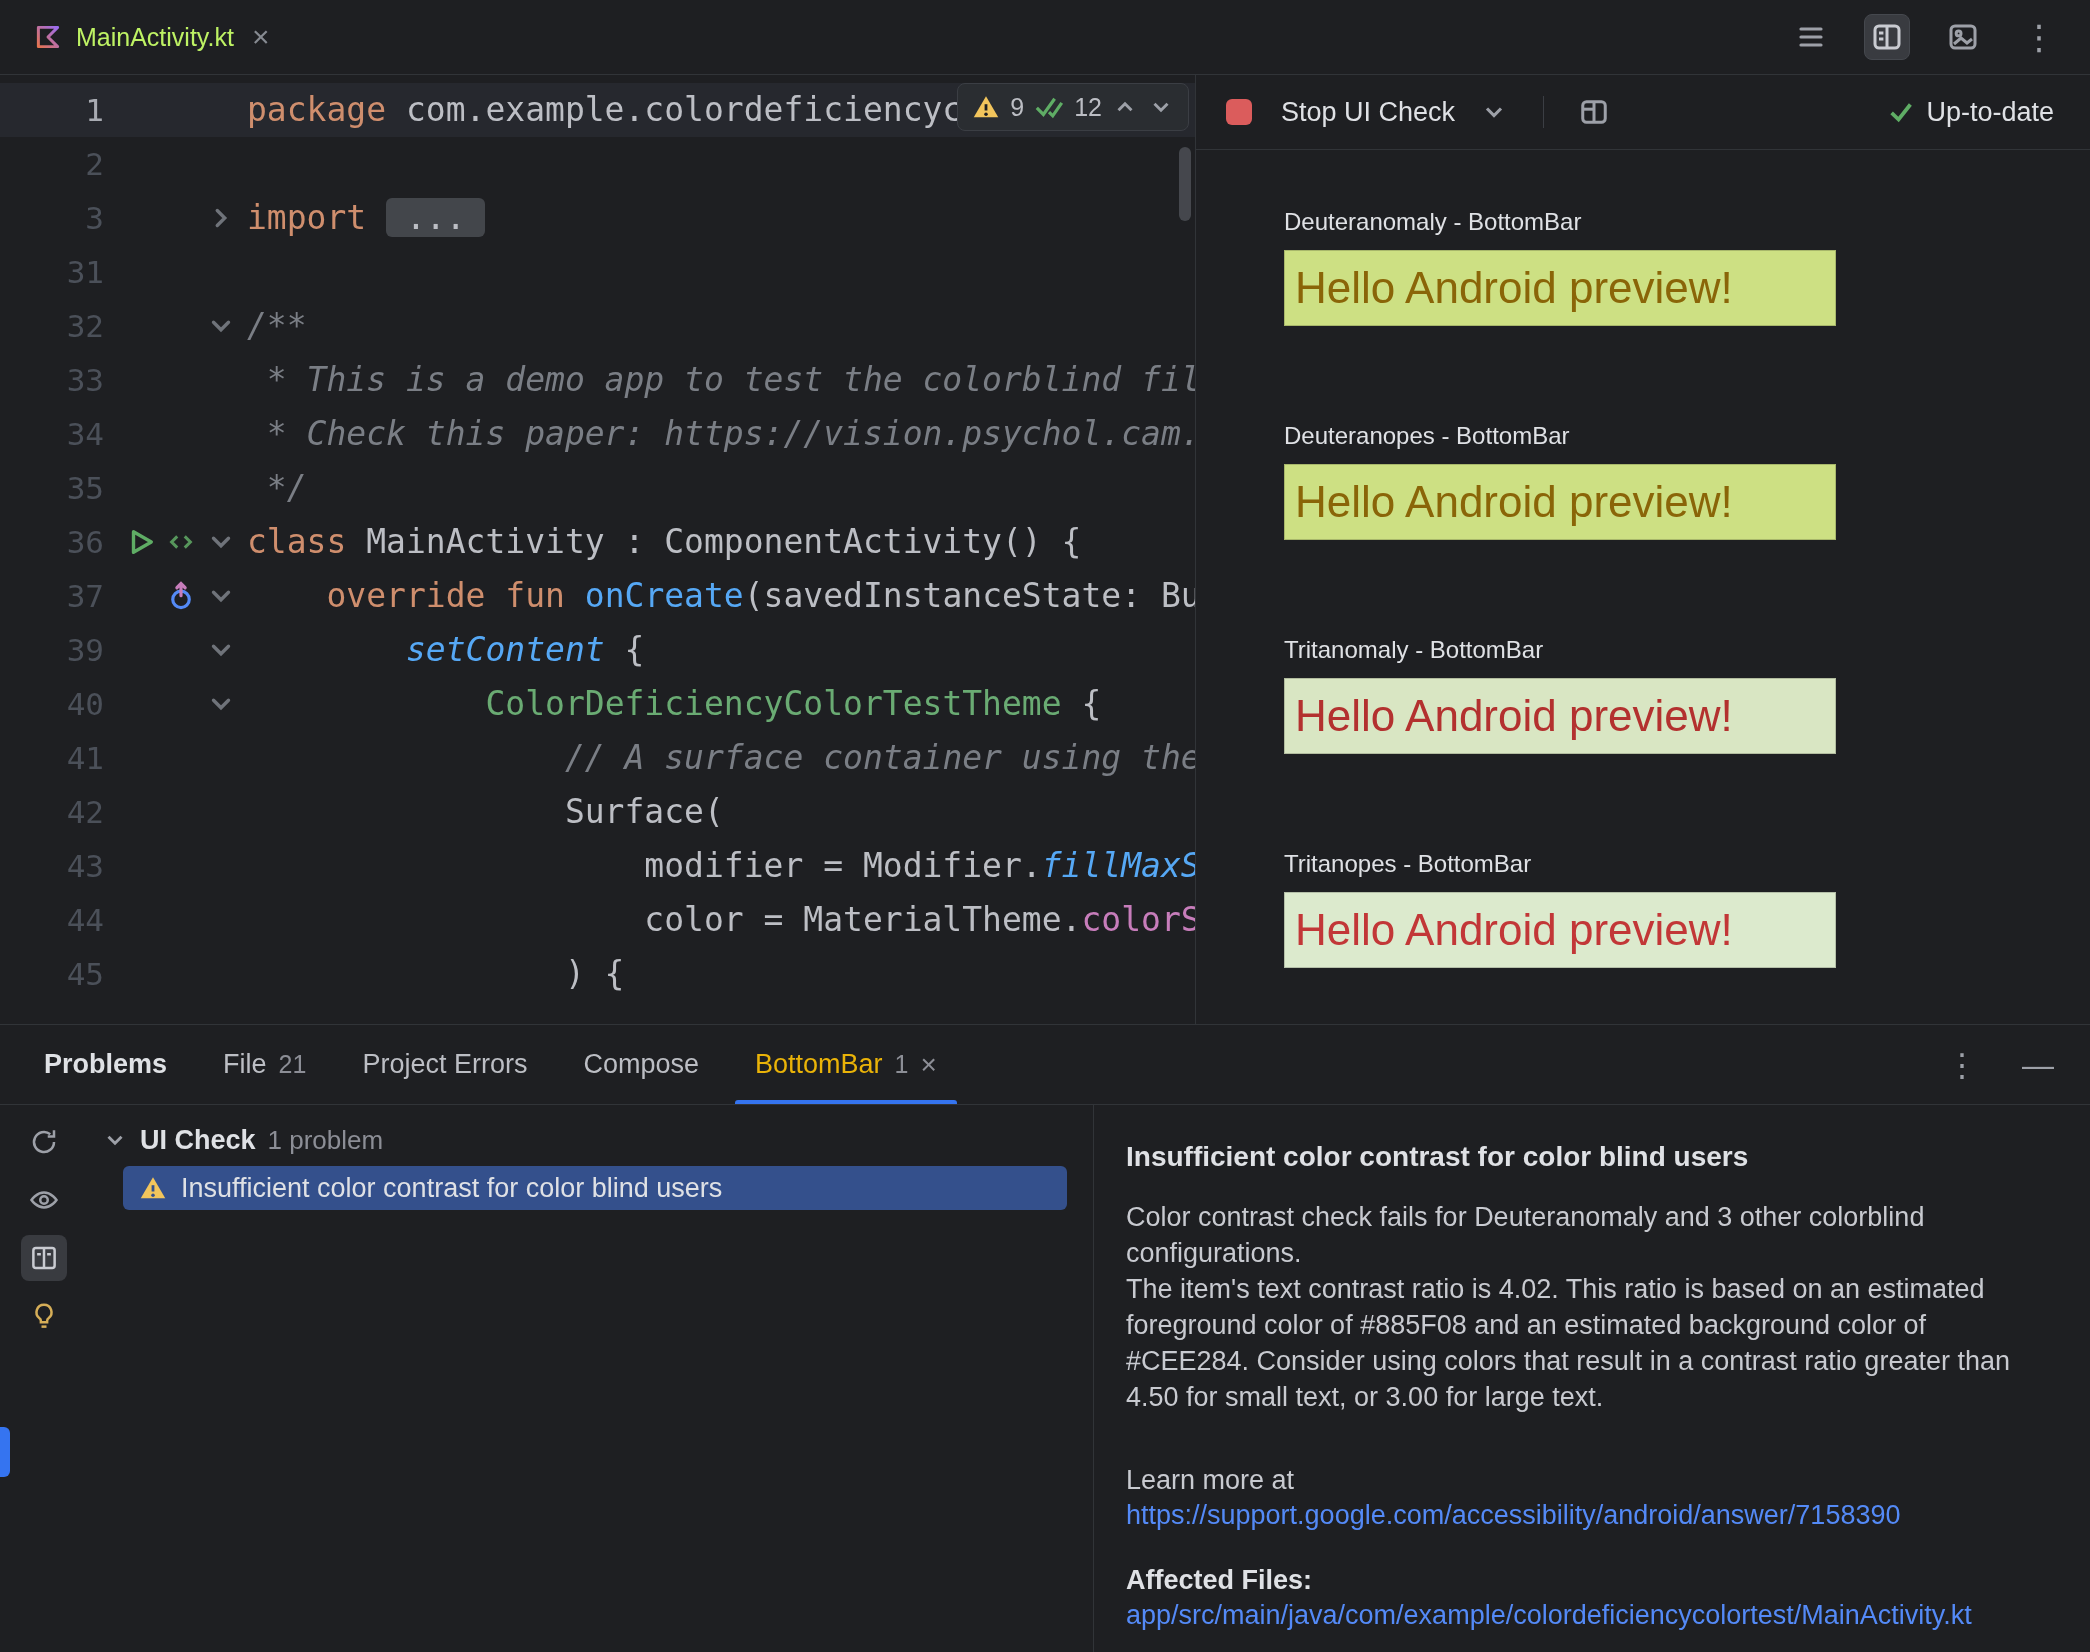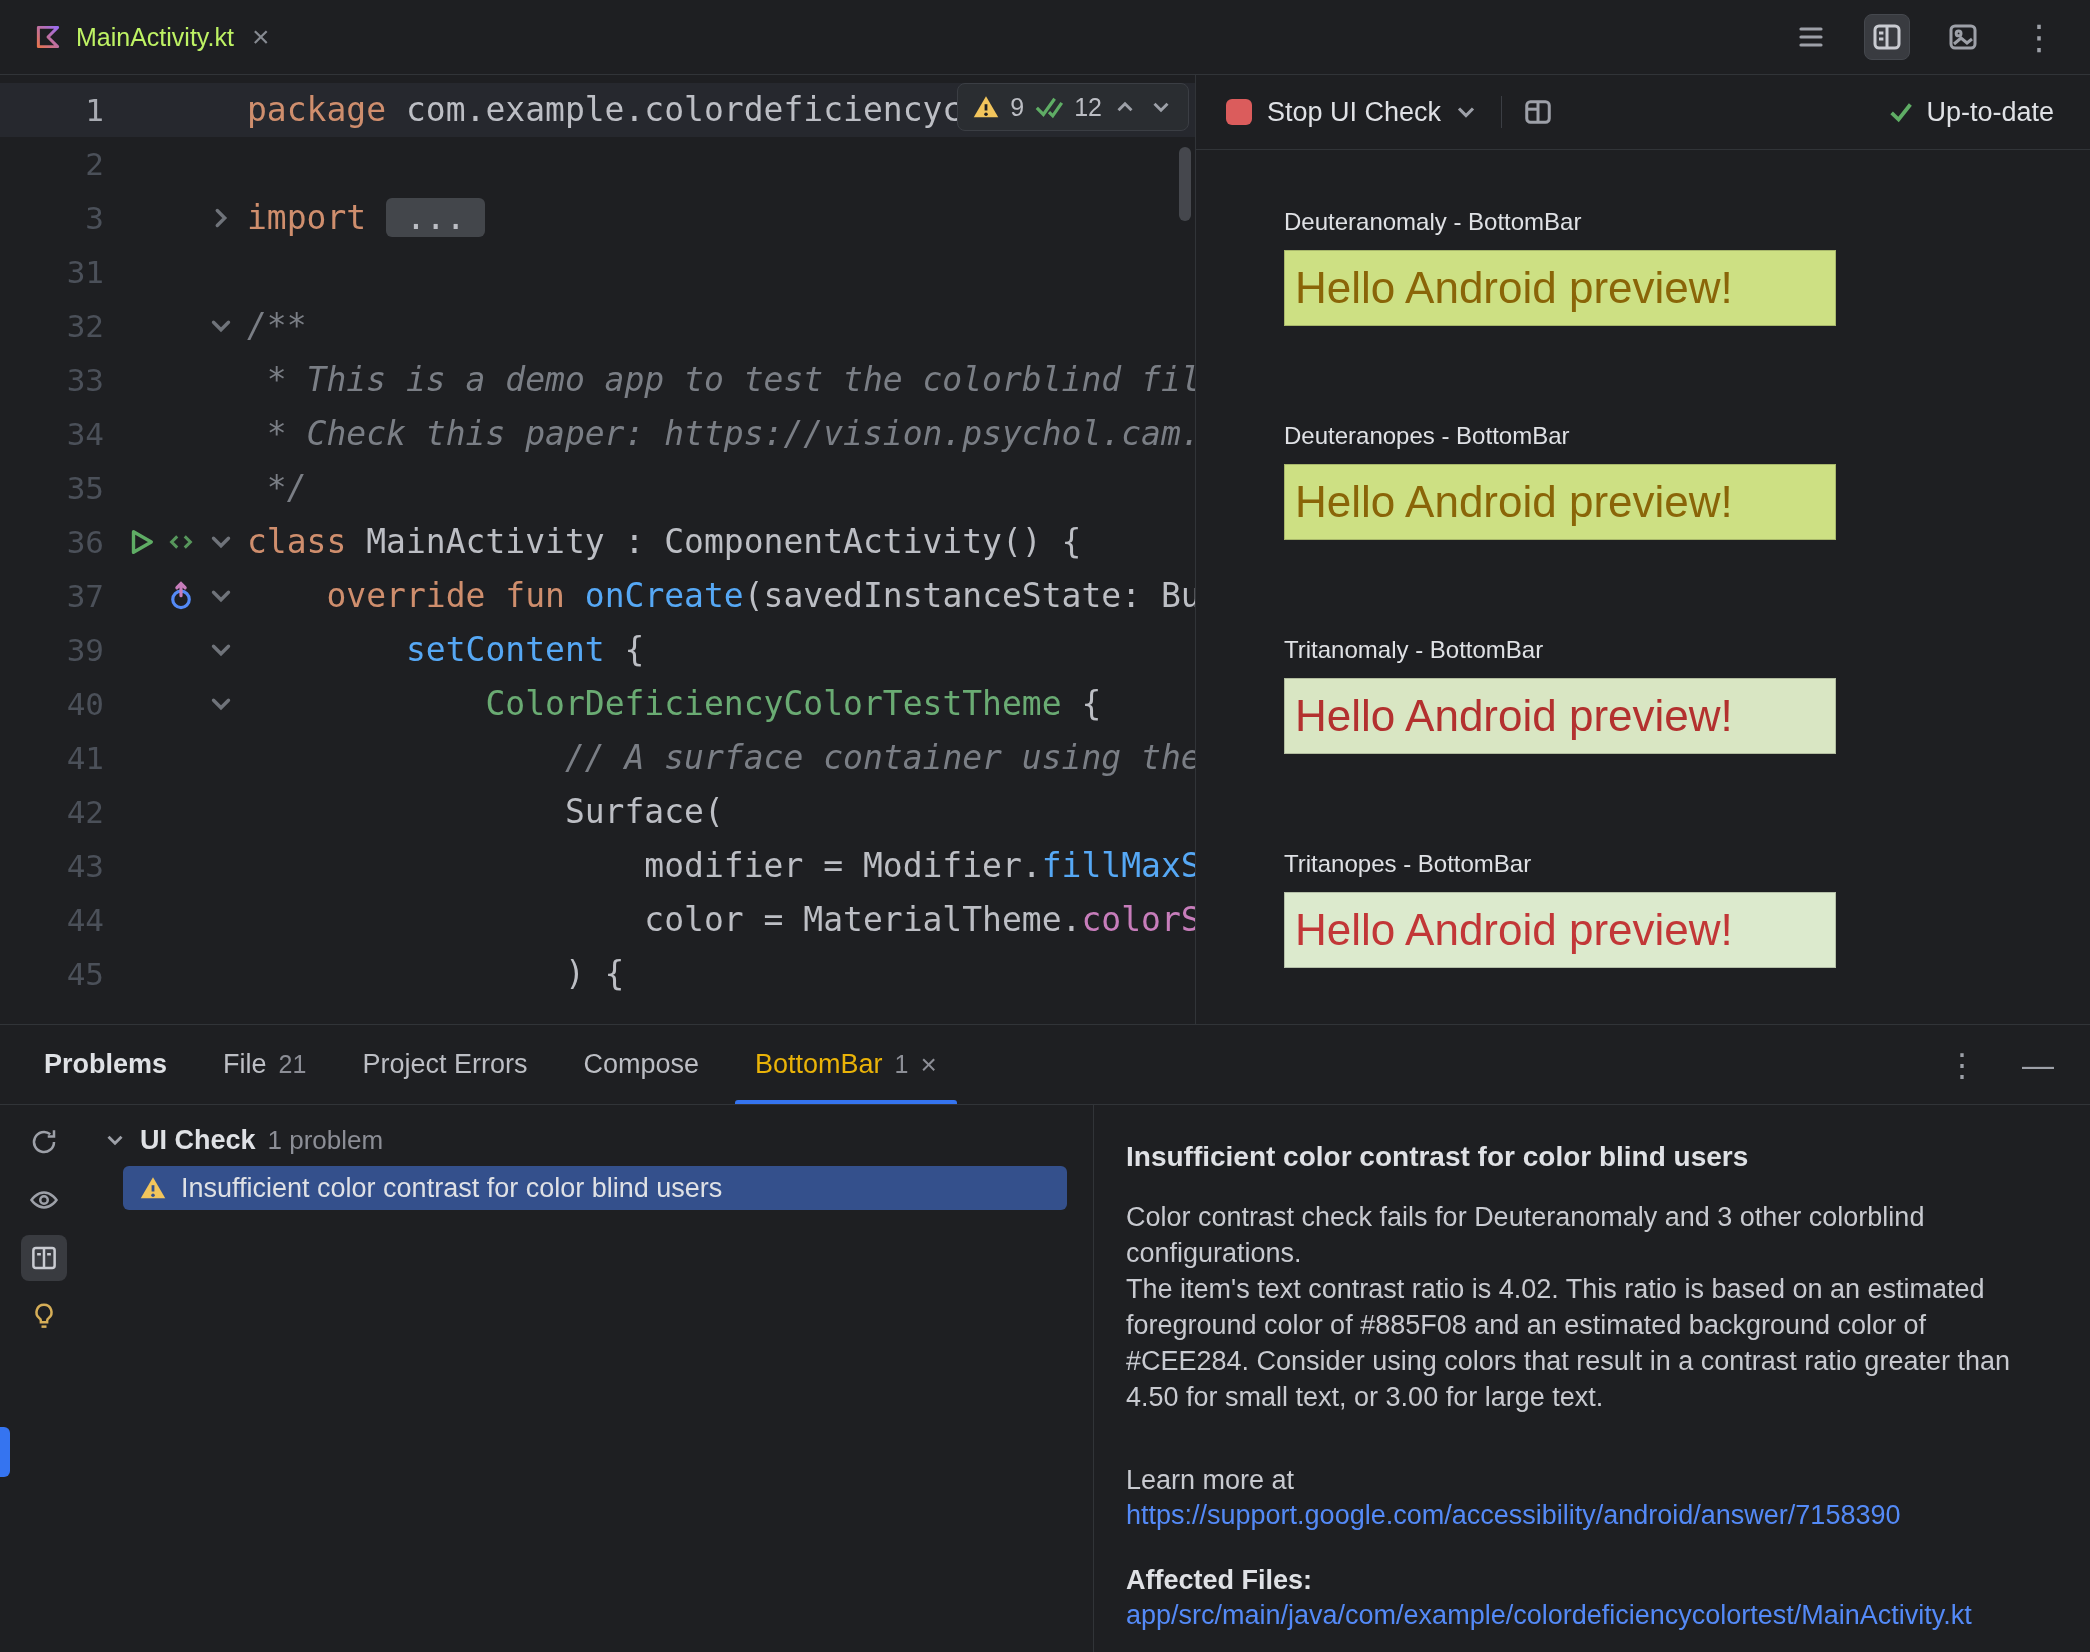--- a/index.html
+++ b/index.html
@@ -27,34 +27,34 @@
   .gutter{width:247px;flex:0 0 247px;display:flex;align-items:center;}
   .lnum{width:104px;text-align:right;color:#4b5059;font-size:31px;}
   .code-line.current .lnum{color:#a8abb2;}
   .gicons{flex:1;display:flex;align-items:center;justify-content:flex-end;gap:4px;padding-right:8px;}
   .gicon{display:flex;align-items:center;justify-content:center;width:36px;height:36px;}
   .ltext{flex:1;overflow:hidden;}
   .tk-kw{color:#cf8e6d;}
   .tk-txt{color:#bcbec4;}
   .tk-cmt{color:#7a7e85;font-style:italic;}
   .tk-fn{color:#56a8f5;}
-  .tk-fni{color:#56a8f5;}
+  .tk-fni{color:#56a8f5;font-style:italic;}
   .tk-grn{color:#6aab73;}
   .tk-prop{color:#c77dbb;}
   .tk-fold{background:#43464b;border-radius:6px;color:#bcbec4;}
 
   .insp{position:absolute;top:8px;right:6px;height:48px;display:flex;align-items:center;gap:10px;
         background:#2a2d31;border:1px solid #3b3e44;border-radius:8px;padding:0 14px;z-index:5;}
   .insp-n{font-size:25px;color:#bcbec4;}
   .insp-ic{display:flex;align-items:center;}
   .scrollbar{position:absolute;right:4px;top:72px;width:12px;height:74px;background:#53565c;border-radius:6px;opacity:.75;}
 
   
   .preview{flex:1;display:flex;flex-direction:column;min-width:0;}
-  .pv-toolbar{height:75px;flex:0 0 75px;display:flex;align-items:center;gap:11px;padding:0 36px 0 30px;border-bottom:1px solid #313438;}
+  .pv-toolbar{height:75px;flex:0 0 75px;display:flex;align-items:center;gap:25px;padding:0 36px 0 30px;border-bottom:1px solid #313438;}
   .stop-sq{width:26px;height:26px;border-radius:6px;background:#db5c5c;}
   .pv-stop-label{font-size:27px;color:#dfe1e5;margin-left:4px;}
   .pv-sep{width:1px;height:32px;background:#3b3e44;margin:0 10px;}
   .pv-spacer{flex:1;}
   .pv-status{font-size:27px;color:#dfe1e5;display:flex;align-items:center;gap:10px;}
   .pv-list{padding:58px 0 0 88px;overflow:hidden;}
   .pv-item{margin-bottom:96px;}
   .pv-label{font-size:24px;color:#dfe1e5;margin-bottom:14px;}
   .pv-box{width:552px;height:76px;display:flex;align-items:center;padding:0 10px;font-size:44px;
           white-space:nowrap;overflow:hidden;border:1px solid rgba(0,0,0,.18);}

